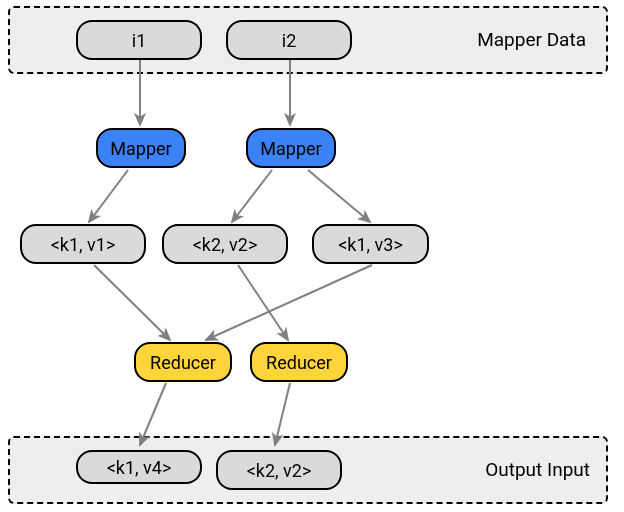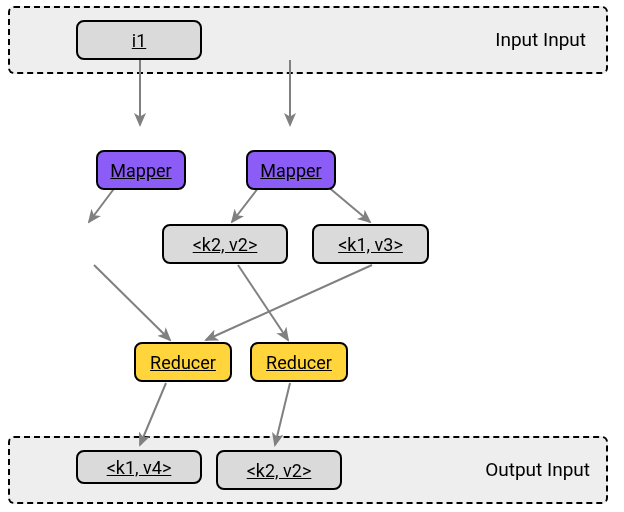--- a/index.html
+++ b/index.html
@@ -31,40 +31,39 @@
     border-radius: 6px;
     box-sizing: border-box;
   }
   .group-label {
     position: absolute;
     font-size: 19px;
   }
   .node {
     position: absolute;
     border: 2px solid #000;
-    border-radius: 8px;
+    border-radius: 16px;
     box-sizing: border-box;
     display: flex;
     align-items: center;
     justify-content: center;
     font-size: 18px;
     text-align: center;
-    text-decoration: underline;
   }
   .gray   { background: #dadada; }
-  .teal   { background: #8b5cf6; margin-top: 22px; }
+  .teal   { background: #3b82f6; }
   .yellow { background: #ffd53b; }
 </style>
 </head>
 <body>
 
 <div class="canvas">
 
   <div class="group" style="left:8px; top:6px; width:600px; height:68px;">
-    <span class="group-label" style="right:20px; top:20px;">Input Input</span>
+    <span class="group-label" style="right:20px; top:20px;">Mapper Data</span>
   </div>
 
   <div class="group" style="left:8px; top:436px; width:600px; height:68px;">
     <span class="group-label" style="right:16px; top:20px;">Output Input</span>
   </div>
 
   <svg class="arrows" viewBox="0 0 624 512">
     <defs>
       <marker id="arrowhead" markerWidth="7" markerHeight="7" refX="6" refY="3" orient="auto" markerUnits="strokeWidth">
         <path d="M0,0 L7,3 L0,6 L1.8,3 Z" fill="#808080"></path>
@@ -90,28 +89,34 @@
 
       <line x1="166" y1="383" x2="140" y2="445"></line>
 
       <line x1="290" y1="383" x2="275" y2="445"></line>
     </g>
   </svg>
 
   <div class="node gray" style="left:76px;  top:20px;  width:126px; height:40px;">
     <span>i1</span>
   </div>
+  <div class="node gray" style="left:226px; top:20px;  width:126px; height:40px;">
+    <span>i2</span>
+  </div>
 
   <div class="node teal" style="left:96px;  top:128px; width:90px;  height:40px;">
     <span>Mapper</span>
   </div>
   <div class="node teal" style="left:246px; top:128px; width:90px;  height:40px;">
     <span>Mapper</span>
   </div>
 
+  <div class="node gray" style="left:20px;  top:224px; width:126px; height:40px;">
+    <span>&lt;k1, v1&gt;</span>
+  </div>
   <div class="node gray" style="left:162px; top:224px; width:126px; height:40px;">
     <span>&lt;k2, v2&gt;</span>
   </div>
   <div class="node gray" style="left:312px; top:224px; width:117px; height:40px;">
     <span>&lt;k1, v3&gt;</span>
   </div>
 
   <div class="node yellow" style="left:134px; top:342px; width:98px;  height:40px;">
     <span>Reducer</span>
   </div>

